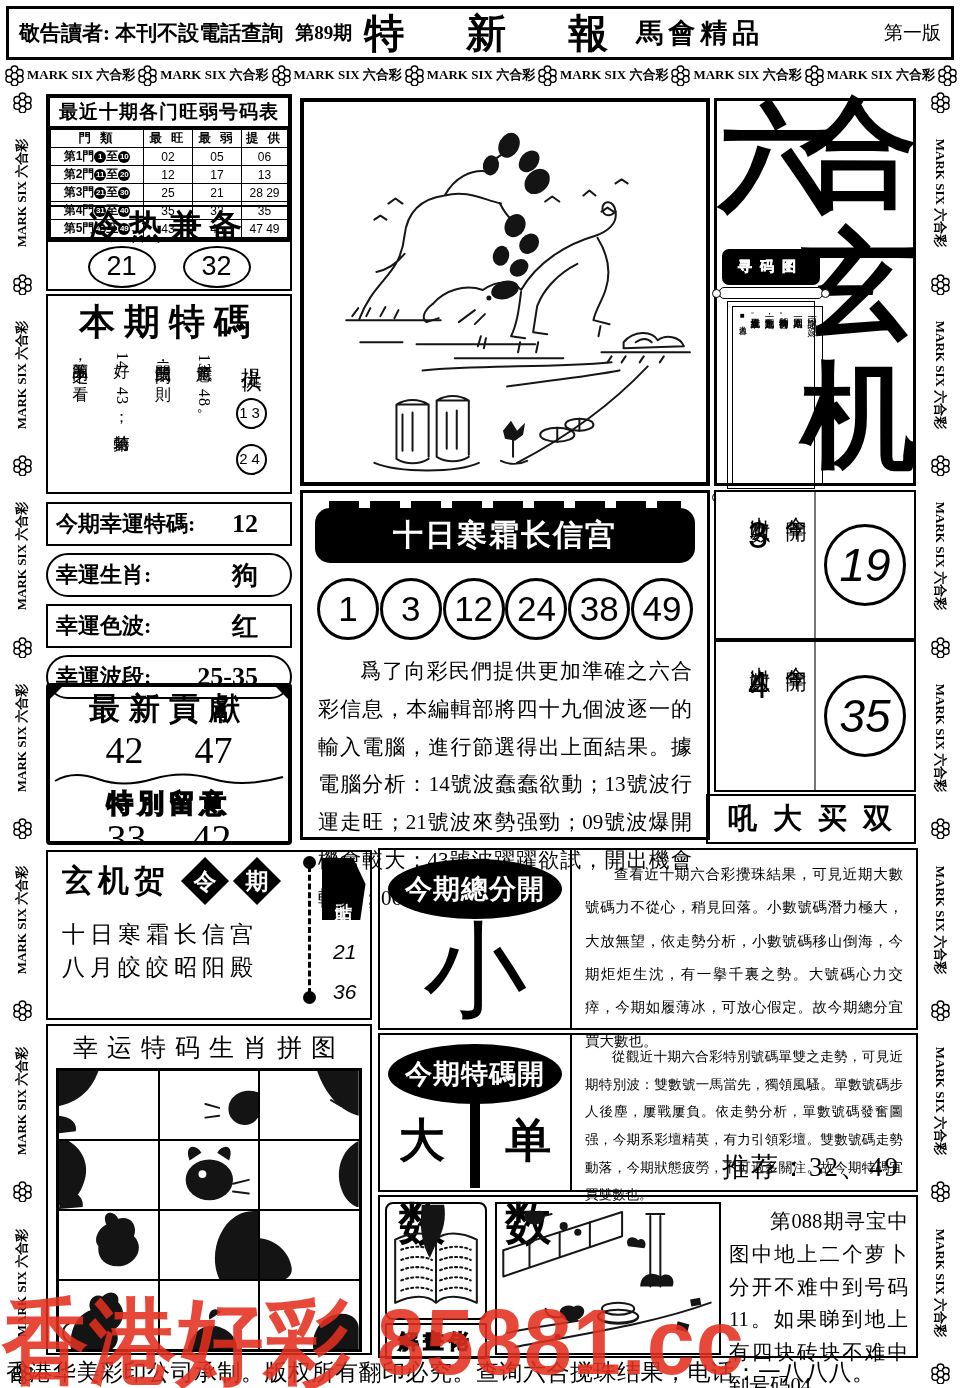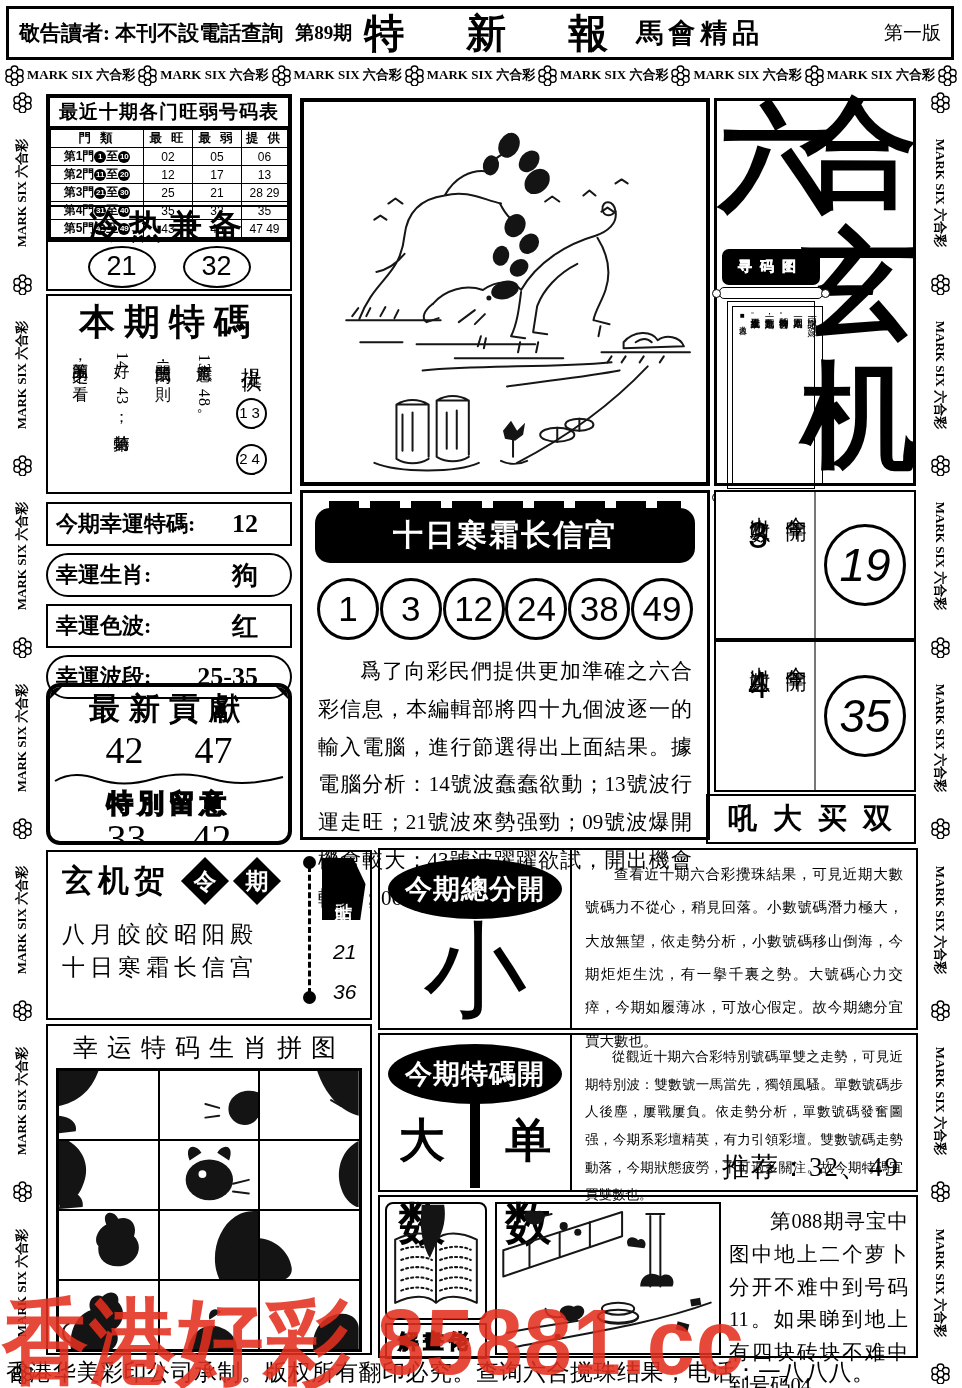--- a/index.html
+++ b/index.html
@@ -55,21 +55,21 @@
   .vcirc{writing-mode:horizontal-tb;display:inline-block;width:27px;height:27px;margin:5px 0 0 0;
          border:2px solid #000;border-radius:50%;font-size:15px;line-height:25px;text-align:center;
          font-family:"Liberation Sans",sans-serif;}
   
   .lrow{left:46px;width:246px;height:44px;border:2px solid #000;display:flex;align-items:center;
         padding:0 8px;background:#fff;}
   .lrow.round{border-radius:22px;}
   .llab{font-size:22px;font-weight:bold;white-space:nowrap;}
   .lval{margin-left:auto;font-size:26px;padding-right:24px;font-weight:bold;}
   
-  .coBox{left:46px;top:683px;width:246px;height:162px;border:4px solid #000;border-radius:14px;
+  .coBox{left:46px;top:683px;width:246px;height:162px;border:4px solid #000;border-radius:4px;
          text-align:center;overflow:hidden;}
   .coBox::before,.coBox::after{content:"";position:absolute;top:-4px;width:0;height:0;
          border-style:solid;}
   .coBox::before{left:-4px;border-width:20px 20px 0 0;border-color:#000 transparent transparent transparent;}
   .coBox::after{right:-4px;border-width:0 20px 20px 0;border-color:transparent #000 transparent transparent;}
   .coTitle{font-size:31px;font-weight:bold;letter-spacing:9px;margin-top:1px;}
   .coNums{display:flex;justify-content:space-around;padding:0 30px;font-size:38px;line-height:1.1;}
   .coNote{font-size:26px;font-weight:900;color:#fff;-webkit-text-stroke:1.6px #000;
           letter-spacing:5px;line-height:1.1;}
   .coNums2{display:flex;justify-content:space-around;padding:0 34px;font-size:40px;line-height:1.05;}
@@ -616,22 +616,22 @@
       <div class="myTitleRow">
         <span class="myTitle">玄机贺</span>
         <span class="diamond">
             <span>令</span>
           </span>
         <span class="diamond">
             <span>期</span>
           </span>
       </div>
       <div class="poem">
+        <div>十日寒霜长信宫</div>
         <div>八月皎皎昭阳殿</div>
-        <div>十日寒霜长信宫</div>
       </div>
     </div>
     <div class="dashLine"></div>
     <div class="myRight">
       <div class="tipBox">貼士</div>
       <div class="tipNums">
         <div>21</div>
         <div>36</div>
       </div>
     </div>

